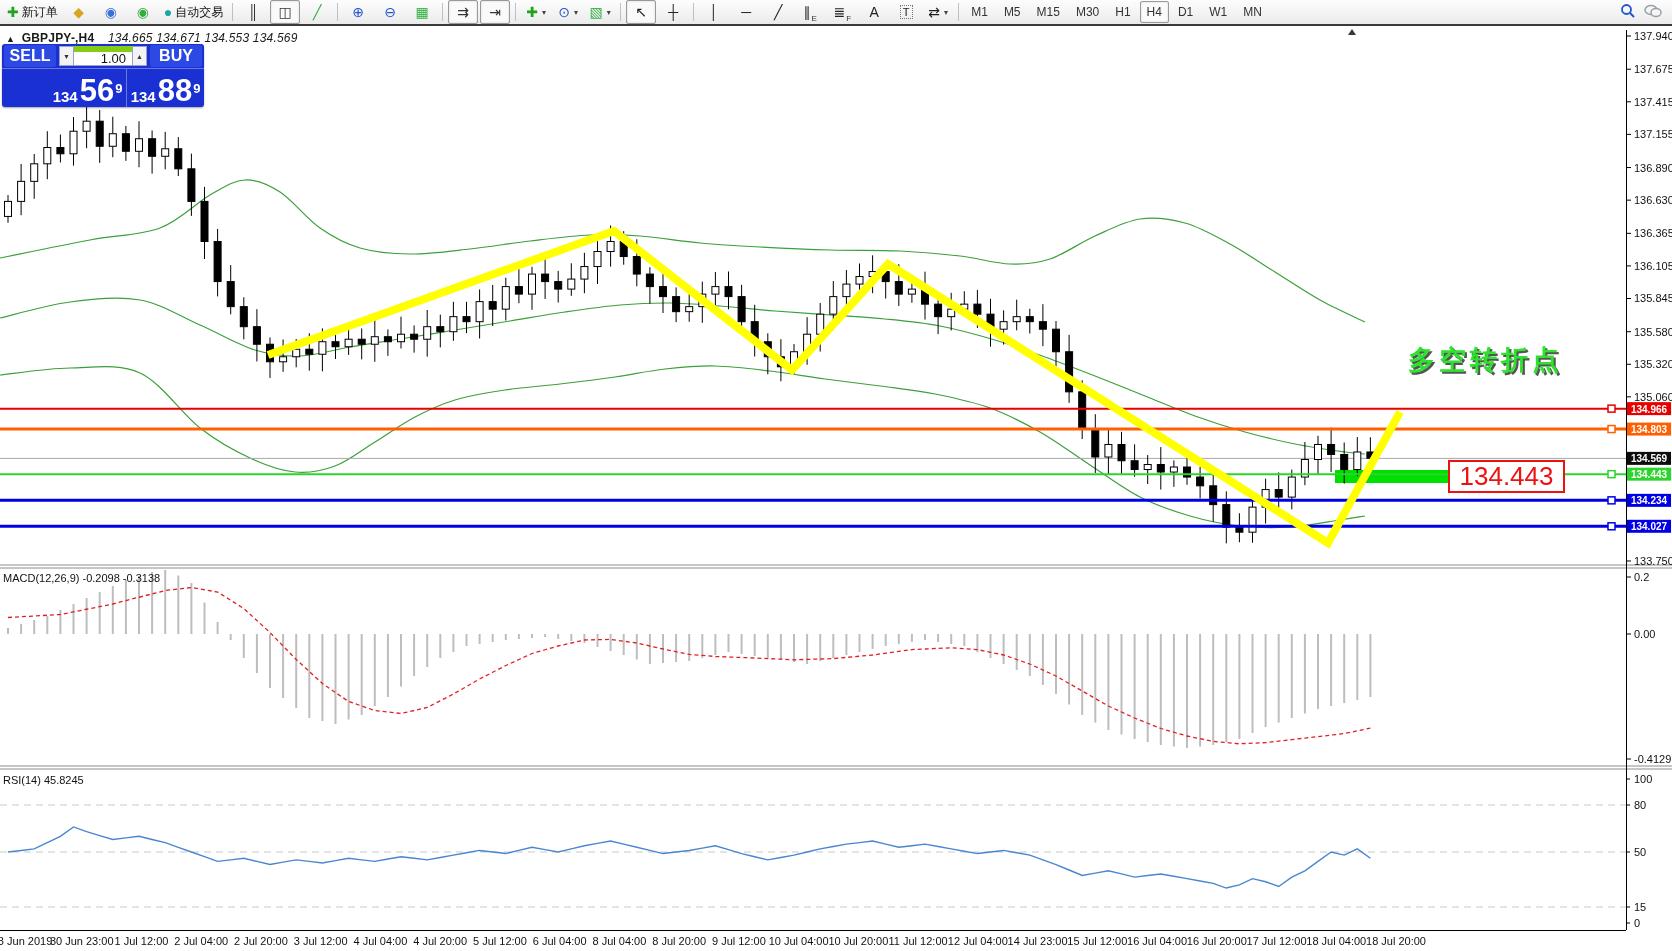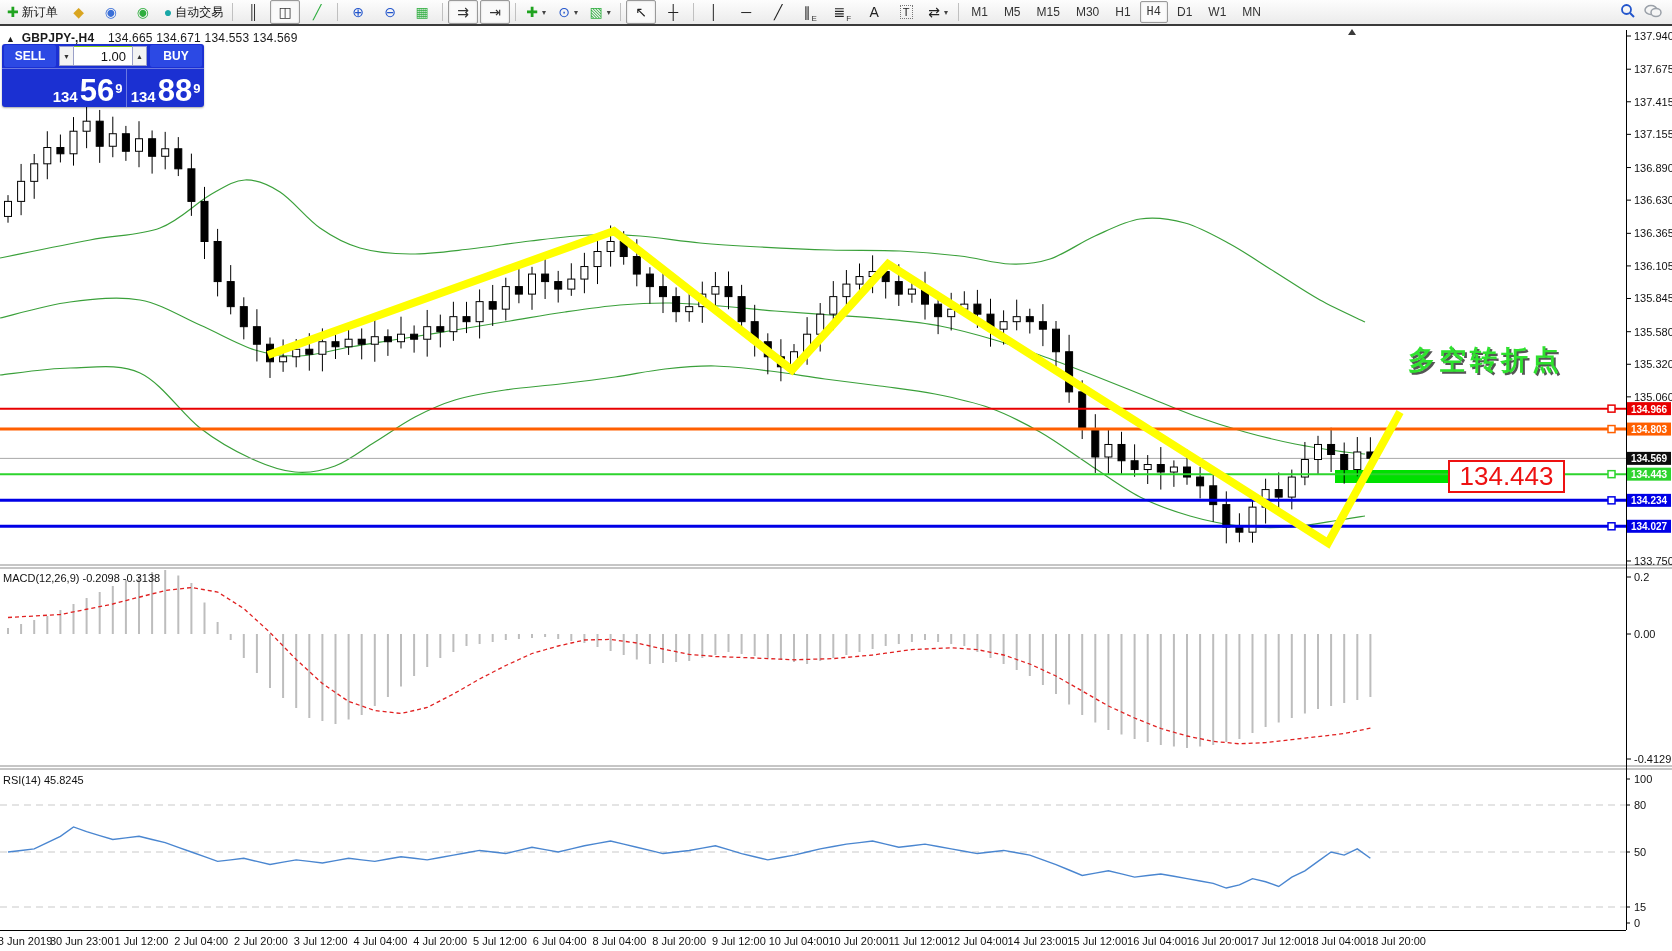--- a/index.html
+++ b/index.html
@@ -25,47 +25,47 @@
   .titem.active{background:#fafafa;border:1px solid #9a9a9a;box-shadow:inset 0 0 2px #ccc;}
   .tglyph{font-size:14px;line-height:14px;}
   .tsub{font-size:8px;margin-left:-2px;align-self:flex-end;color:#333;}
   .tdrop{font-size:8px;color:#444;margin-left:1px;}
   .tlabel{font-size:12px;color:#111;}
   .tsep{width:1px;height:18px;background:#c0c0c0;margin:0 4px;}
   .tfbtn{
     height:20px;padding:0 6px;margin:0 1px;display:flex;align-items:center;
     font-size:12px;color:#333;border:1px solid transparent;border-radius:2px;
   }
-  .tfbtn.active{background:#fbfbfb;border:1px solid #9a9a9a;box-shadow:inset 0 0 2px #ccc;font-family:Liberation Mono, monospace;}
+  .tfbtn.active{background:#fbfbfb;border:1px solid #9a9a9a;box-shadow:inset 0 0 2px #ccc;}
   .tright{margin-left:auto;display:flex;align-items:center;gap:8px;padding-right:8px;}
   .boxedT{border:1px dotted #777;padding:0 2px;font-size:11px;}
   
   .symline{
     position:absolute;top:31px;left:6px;z-index:5;
     font-size:12px;font-weight:700;color:#1a1a1a;letter-spacing:0.2px;
   }
   .symline .arr{font-size:9px;margin-right:3px;}
   
   .oneclick{
     position:absolute;top:44px;left:2px;z-index:6;width:202px;height:63px;
     background:#1b30d2;border-radius:3px;color:#fff;overflow:hidden;
     box-shadow:0 1px 2px rgba(0,0,0,.35);
   }
   .oc-row1{display:flex;height:24px;align-items:center;}
   .oc-btn{
     flex:0 0 52px;height:22px;margin:1px 2px;display:flex;align-items:center;justify-content:center;
-    background:#2c49e4;border-radius:2px;font-size:12px;font-weight:700;color:#fff;cursor:pointer;
+    background:#2c49e4;border-radius:2px;font-size:16px;font-weight:700;color:#fff;cursor:pointer;
   }
   .oc-spin{flex:1;display:flex;align-items:center;height:20px;margin:0 1px;}
   .oc-step{
     width:15px;height:20px;background:#f3f3f3;border:1px solid #9aa0c8;color:#333;
     display:flex;align-items:center;justify-content:center;font-size:7px;box-sizing:border-box;
   }
   .oc-vol{
-    flex:1;height:20px;background:#fff;border-top:1px solid #84cc16;border-bottom:1px solid #9aa0c8;
+    flex:1;height:20px;background:#fff;border-top:6px solid #84cc16;border-bottom:1px solid #9aa0c8;
     color:#111;font-size:13px;display:flex;align-items:center;justify-content:flex-end;padding-right:6px;
     box-sizing:border-box;
   }
   .oc-row2{display:flex;height:38px;border-top:1px solid rgba(255,255,255,.35);padding-left:47px;}
   .oc-half{flex:1;display:flex;align-items:flex-end;justify-content:center;padding-bottom:3px;cursor:pointer;}
   .oc-half+.oc-half{border-left:1px solid rgba(255,255,255,.35);}
   .px-sm{font-size:15px;font-weight:700;margin-right:2px;line-height:1;}
   .px-big{font-size:31px;font-weight:700;line-height:0.85;margin-top:25px;}
   .px-sup{font-size:13px;font-weight:700;vertical-align:top;line-height:1;margin-left:1px;position:relative;top:-9px;}
   svg text{font-family:"Liberation Sans",sans-serif;}
@@ -633,21 +633,21 @@
       <span><svg width="18" height="16">
           <ellipse cx="7" cy="7" rx="6" ry="4.5" fill="none" stroke="#9aa0a8" stroke-width="1.5"></ellipse>
           <ellipse cx="12" cy="9.5" rx="5" ry="4" fill="#f5f5f5" stroke="#9aa0a8" stroke-width="1.5"></ellipse>
         </svg></span>
     </div>
   </div>
 
 <div class="symline">
   <span class="arr">▲</span>
   <span>GBPJPY-,H4</span>
-  <span style="margin-left:10px;font-weight:400;">134.665 134.671 134.553 134.569</span>
+  <span style="margin-left:10px;font-weight:400;font-style:italic;">134.665 134.671 134.553 134.569</span>
 </div>
 
 <div class="oneclick">
   <div class="oc-row1">
     <div class="oc-btn">SELL</div>
     <div class="oc-spin">
       <div class="oc-step">▼</div>
       <div class="oc-vol">1.00</div>
       <div class="oc-step">▲</div>
     </div>

